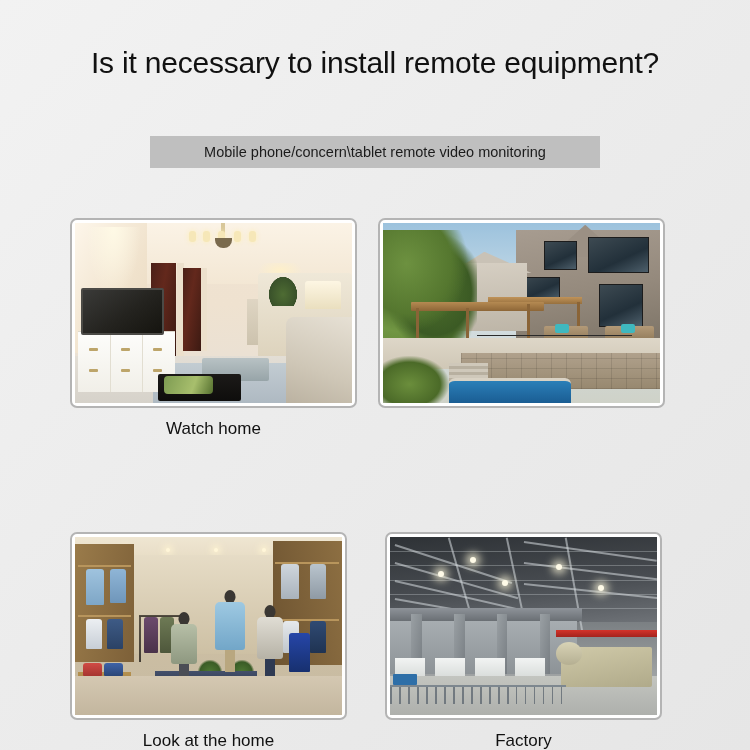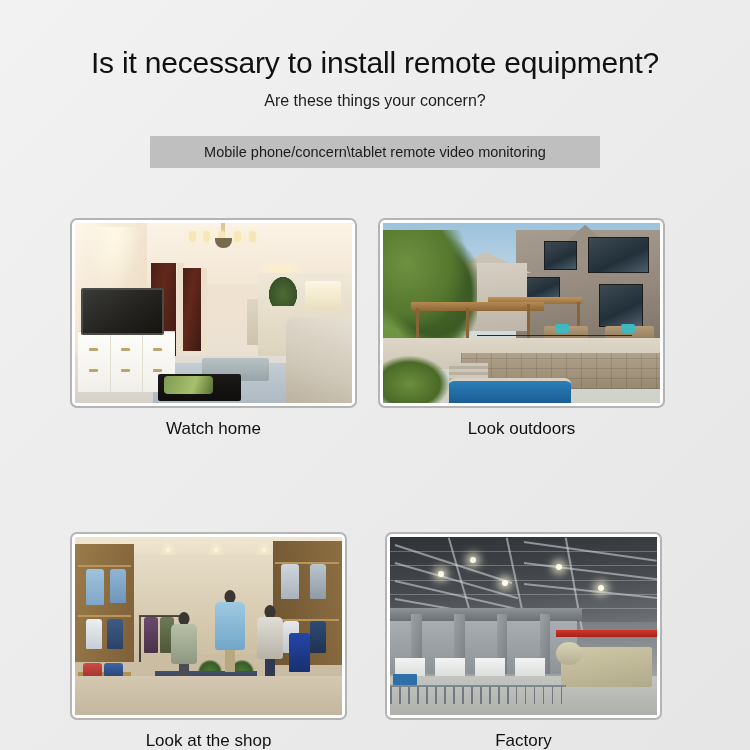--- a/index.html
+++ b/index.html
@@ -402,21 +402,20 @@
     position:absolute; left:1%; bottom:17%; width:9%; height:6%;
     background:#2e6fa8; border-radius:1px;
   }
 </style>
 </head>
 <body>
 
 <div class="page">
 
   <div class="title">Is it necessary to install remote equipment?</div>
-  <div class="subtitle">Are these things your concern?</div>
 
   <div class="banner">
     <span class="banner-text">Mobile phone/concern\tablet remote video monitoring</span>
   </div>
 
   <div class="grid">
 
     <div class="row row1">
 
       <div class="cell c0">
@@ -491,21 +490,20 @@
             <div class="cushion" style="left:62%"></div>
             <div class="cushion" style="left:86%"></div>
             <div class="terrace"></div>
             <div class="rail"></div>
             <div class="stonewall"></div>
             <div class="steps"></div>
             <div class="shrub"></div>
             <div class="pool"></div>
           </div>
         </div>
-        <div class="caption">Look outdoors</div>
       </div>
 
     </div>
 
     <div class="row row2">
 
       <div class="cell c0">
         <div class="card">
           <div class="photo sh">
             <div class="ceil"></div>
@@ -552,21 +550,21 @@
             </div>
             <div class="mann" style="left:66%; width:14%; height:48%">
               <div class="head"></div>
               <div class="torso" style="width:26px; height:42px; background:linear-gradient(180deg,#e0ddd4,#b6b2a6)"></div>
               <div class="legs" style="top:54px; height:20px; background:#2f3a52"></div>
             </div>
             <div class="garment" style="right:12%; bottom:24%; width:8%; height:22%; background:linear-gradient(180deg,#2646a8,#17306f)"></div>
             <div class="floor"></div>
           </div>
         </div>
-        <div class="caption">Look at the shop</div>
+        <div class="caption">Look at the home</div>
       </div>
 
       <div class="cell c1">
         <div class="card">
           <div class="photo fc">
             <div class="roof"></div>
             <div class="purlin" style="top:8%"></div>
             <div class="purlin" style="top:16%"></div>
             <div class="purlin" style="top:24%"></div>
             <div class="purlin" style="top:32%"></div>

